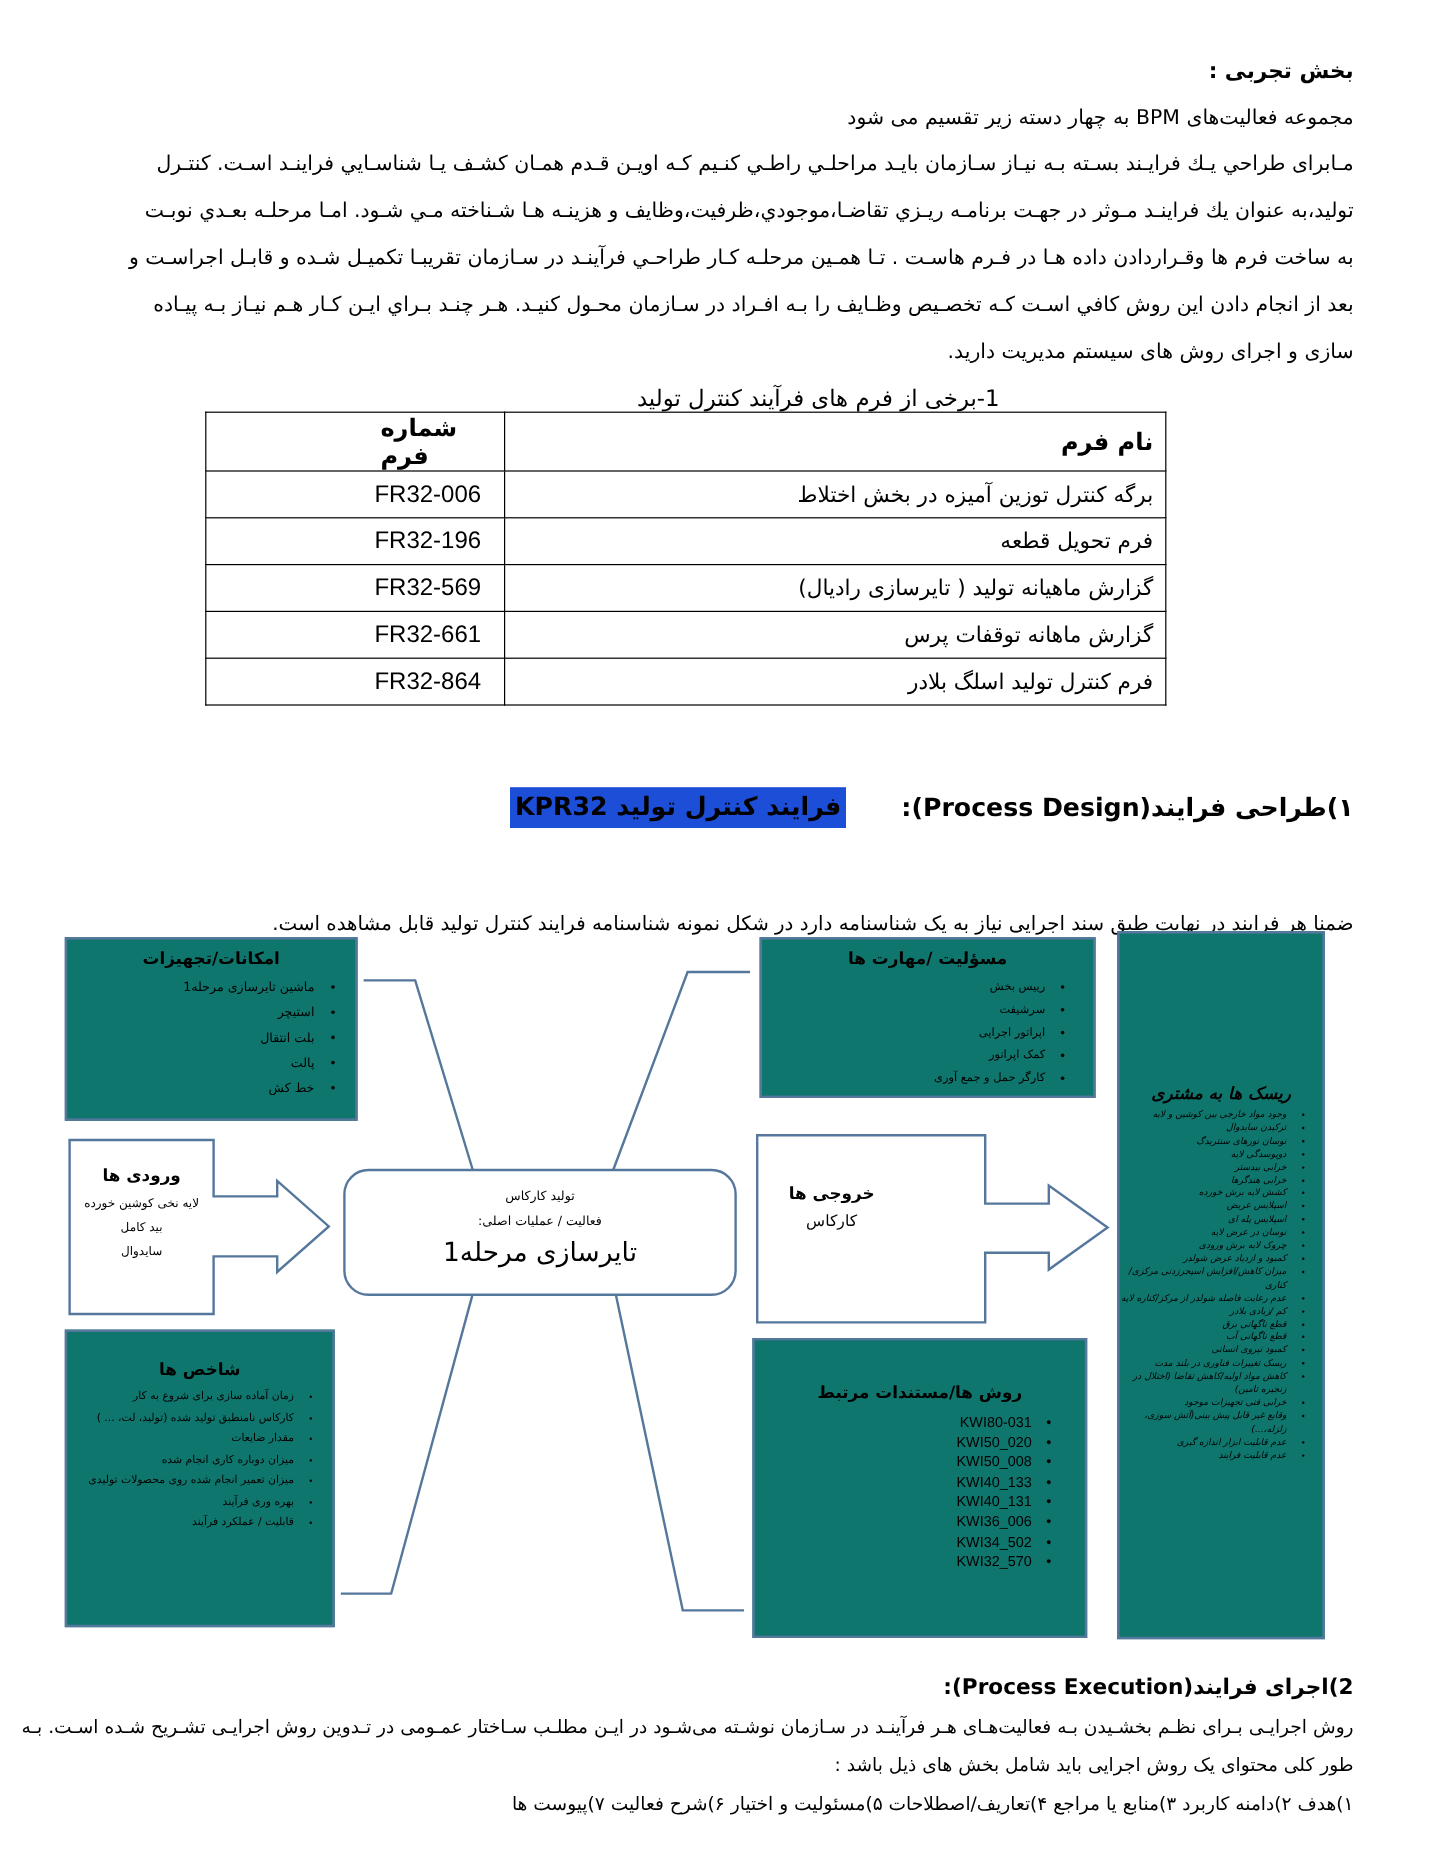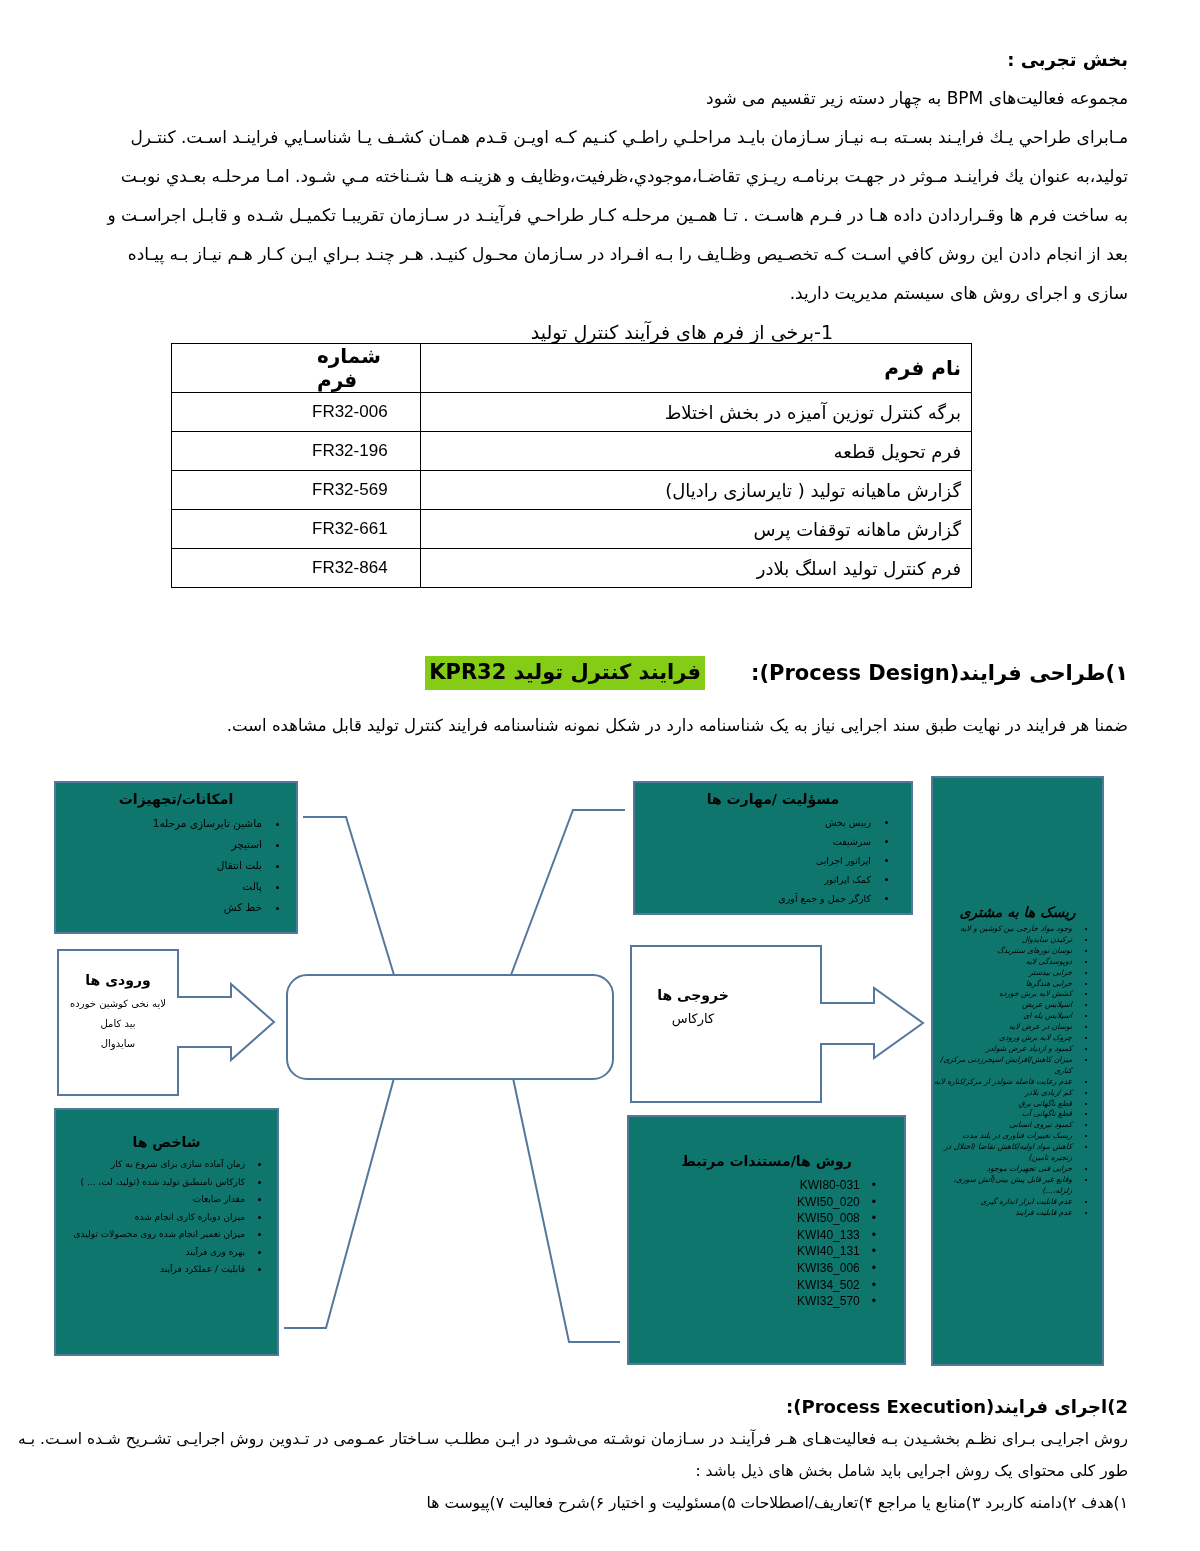--- a/index.html
+++ b/index.html
@@ -12,27 +12,27 @@
   #intro { left: 18px; right: 72px; top: 40px; }
   #intro .line { height: 39px; white-space: nowrap; overflow: hidden; }
   #section-title { font-weight: bold; font-size: 18px; }
 
   
   #forms-table { left: 171px; top: 343px; width: 801px; border-collapse: collapse; direction: rtl; }
   #forms-table td, #forms-table th { border: 1.3px solid #000; height: 38px; padding: 0 10px; font-size: 18px; }
   #forms-table th { height: 46px; font-weight: bold; font-size: 20px; text-align: right; }
   #forms-table td.code, #forms-table th.code { text-align: left; font-family: "DejaVu Sans", sans-serif; }
   #forms-table th.code { text-align: left; padding-left: 145px; }
-  #forms-table td.code { padding-left: 140px; font-family: "Liberation Sans", sans-serif; font-size: 17px; }
+  #forms-table td.code { padding-left: 140px; font-family: "Liberation Sans", sans-serif; font-size: 20px; }
   #forms-table td.name { width: 530px; }
 
   
   #pd-heading { right: 72px; top: 656px; display: flex; align-items: center; direction: rtl; gap: 0; font-weight: bold; font-size: 21px; }
   #pd-highlight { background: #00f5ff; padding: 4px 4px 6px 4px; margin-right: 46px; font-size: 21px; }
-  #pd-note { right: 72px; top: 716px; font-size: 16.5px; }
+  #pd-note { right: 72px; top: 760px; font-size: 16.5px; }
 
   
   #diagram { left: 0; top: 760px; width: 1200px; height: 620px; }
   .dbox { position: absolute; border: 2px solid #56779c; background: #0f766e; box-sizing: border-box; direction: rtl; font-family: "DejaVu Sans", sans-serif; }
   .dbox .title { text-align: center; font-weight: bold; font-size: 14px; margin-top: 8px; }
   .dbox ul { margin: 6px 0 0 0; padding: 0 30px 0 0; list-style: disc; font-size: 10.5px; line-height: 21px; }
   .dbox ul li { padding-right: 4px; }
   #risk-box ul { font-size: 7.6px; line-height: 10.9px; padding-right: 26px; margin-top: 4px; }
   #risk-box .title { margin-top: 126px; font-size: 14px; }
   #methods-box ul { direction: ltr; list-style: none; padding: 0; margin: 8px 0 0 0; font-family: "Liberation Sans", sans-serif; font-size: 12px; line-height: 16.6px; }
@@ -88,21 +88,21 @@
     </tr>
     <tr>
       <td class="name">فرم کنترل تولید اسلگ بلادر</td>
       <td class="code">FR32-864</td>
     </tr>
   </tbody>
 </table>
 
 <div id="pd-heading" class="abs">
   <span>۱)طراحی فرایند(Process Design):</span>
-  <span id="pd-highlight" style="background: #84cc16;">فرايند كنترل توليد KPR32</span>
+  <span id="pd-highlight" style="background: #1d4ed8;">فرايند كنترل توليد KPR32</span>
 </div>
 <div id="pd-note" class="abs rtl">ضمنا هر فرایند در نهایت طبق سند اجرایی نیاز به یک شناسنامه دارد در شکل نمونه شناسنامه فرایند کنترل تولید قابل مشاهده است.</div>
 
 <div id="diagram" class="abs">
   <svg id="diagram-svg" width="1200" height="620">
     <g fill="none" stroke="#56779c" stroke-width="2">
 
       <path d="M303 57 L346 57 L394 215"></path>
       <path d="M625 50 L573 50 L511 215"></path>
       <path d="M284 568 L326 568 L394 318"></path>
@@ -127,20 +127,25 @@
     </ul>
   </div>
 
   <div class="center-text" style="left:58px; top:212px; width:120px;">
     <div style="font-weight:bold; font-size:14px; margin-bottom:6px;">ورودی ها</div>
     <div style="font-size:10px; line-height:20px;">لایه نخی  کوشین خورده</div>
     <div style="font-size:10px; line-height:20px;">بید کامل</div>
     <div style="font-size:10px; line-height:20px;">سایدوال</div>
   </div>
 
+  <div class="center-text" style="left:287px; top:226px; width:326px;">
+    <div style="font-size:10.5px; line-height:22px;">تولید کارکاس</div>
+    <div style="font-size:10.5px; line-height:20px;">فعالیت / عملیات اصلی:</div>
+    <div style="font-size:22px; line-height:34px;">تایرسازی مرحله1</div>
+  </div>
 
   <div id="indicators-box" class="dbox" style="left: 54px; top: 348px; width: 225px; height: 248px; border-color: rgb(86, 119, 156);">
     <div class="title" style="margin-top:24px;text-align:center;">شاخص ها</div>
     <ul style="font-size:9px; line-height:17.5px; padding-right:28px; margin-left:6px;">
       <li>زمان آماده سازی برای شروع به کار</li>
       <li>کارکاس نامنطبق تولید شده (تولید، لت، ... )</li>
       <li>مقدار ضایعات</li>
       <li>میزان دوباره کاری انجام شده</li>
       <li>میزان تعمیر انجام شده روی محصولات تولیدی</li>
       <li>بهره وری فرآیند</li>

